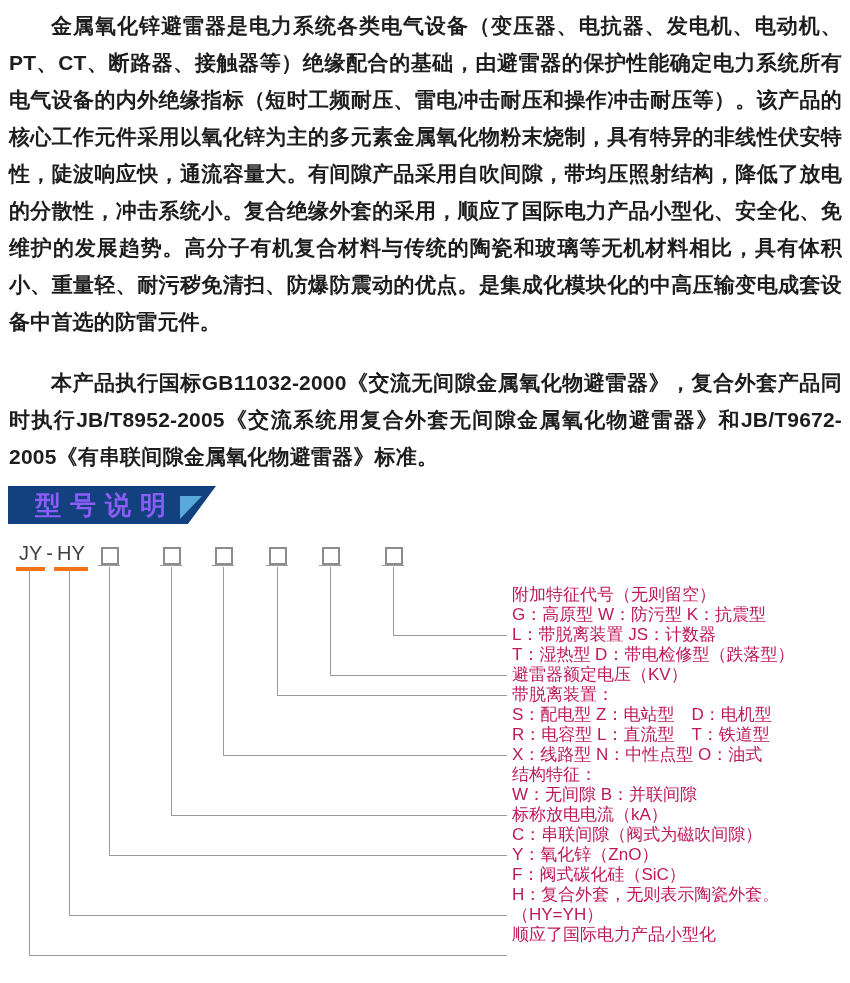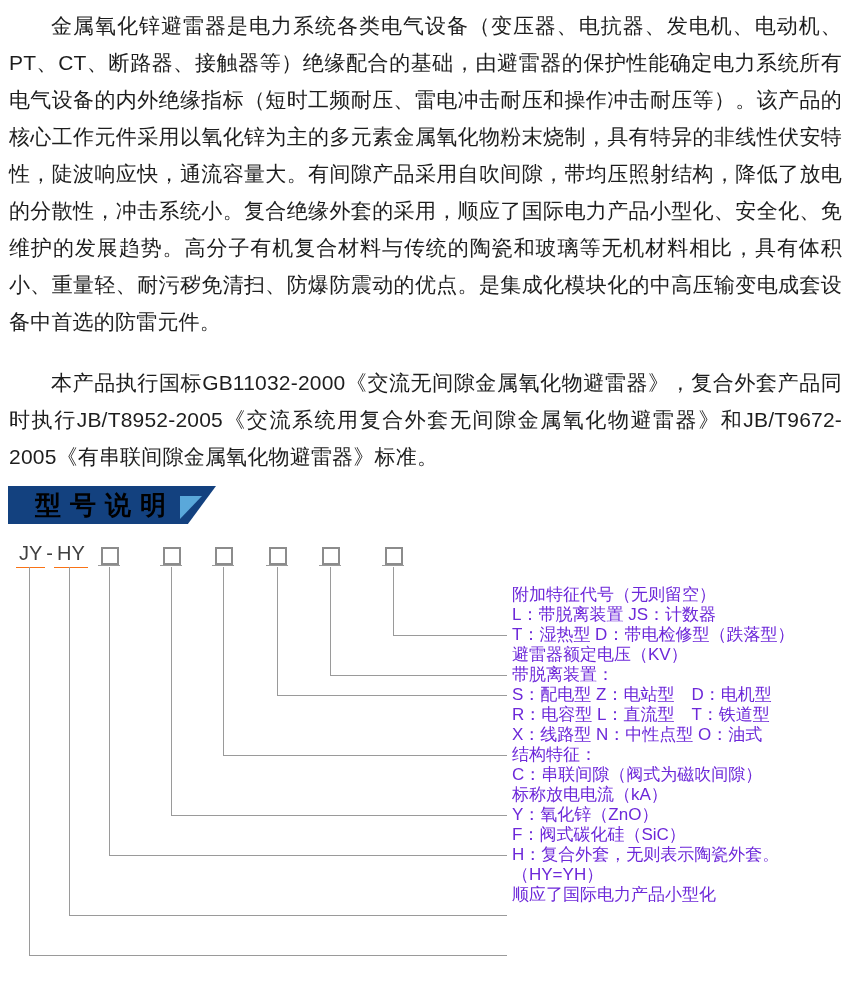--- a/index.html
+++ b/index.html
@@ -10,21 +10,21 @@
     background: #ffffff;
     font-family: "Liberation Sans", sans-serif;
     overflow: hidden;
   }
   
   .intro { position: absolute; top: 7px; left: 9px; width: 833px; }
   .para {
     margin: 0;
     font-size: 21px;
     line-height: 37px;
-    font-weight: 400;
+    font-weight: 700;
     color: #1d1d1d;
     text-align: justify;
     text-indent: 2em;
     letter-spacing: 0.2px;
   }
   .para + .para { margin-top: 24px; }
 
   
   .banner { position: absolute; left: 8px; top: 486px; width: 208px; height: 38px; }
   .banner-bg {
@@ -32,50 +32,50 @@
     clip-path: polygon(0 0, 100% 0, 86.5% 100%, 0 100%);
     background: #13417f;
   }
   .banner-fold {
     position: absolute; left: 172px; top: 10px; width: 22px; height: 23px;
     clip-path: polygon(0 0, 100% 0, 0 100%);
     background: #5aa8da;
   }
   .banner-title {
     position: absolute; left: 27px; top: 0; height: 38px; line-height: 38px;
-    font-size: 26px; font-weight: bold; letter-spacing: 9px; color: #000000;
+    font-size: 26px; font-weight: bold; letter-spacing: 9px; color: #8b5cf6;
     white-space: nowrap;
   }
 
   
   .model-code {
     position: absolute; left: 16px; top: 542px;
     font-size: 20px; line-height: 22px; color: #3f3f3f;
     display: flex; align-items: flex-start; white-space: nowrap;
   }
-  .code-seg { border-bottom: 1px solid #f97316; padding: 0 3px 3px; }
+  .code-seg { border-bottom: 4px solid #f97316; padding: 0 3px 3px; }
   .code-dash { margin: 0 1px; }
 
   .code-box {
     position: absolute; top: 547px; width: 14px; height: 14px;
     border: 2px solid #8c8c8c; background: #ffffff; box-sizing: content-box;
   }
   .box-underline {
     position: absolute; top: 565px; width: 22px; height: 0;
     border-top: 1px solid #9a9a9a;
   }
 
   
   .conn-v { position: absolute; width: 0; border-left: 1px solid #9a9a9a; }
   .conn-h { position: absolute; height: 0; border-top: 1px solid #9a9a9a; }
 
   
   .legend {
     position: absolute; left: 512px; top: 585px;
-    font-size: 17px; line-height: 20px; color: #6d28d9;
+    font-size: 17px; line-height: 20px; color: #be185d;
     white-space: nowrap;
   }
   .legend-row { height: 20px; }
 </style>
 </head>
 <body>
 
 <div class="page">
 
   <section class="intro">
@@ -124,30 +124,32 @@
     <div class="conn-h" style="left:330px; top:675px; width:177px"></div>
     <div class="conn-h" style="left:277px; top:695px; width:230px"></div>
     <div class="conn-h" style="left:223px; top:755px; width:284px"></div>
     <div class="conn-h" style="left:171px; top:815px; width:336px"></div>
     <div class="conn-h" style="left:109px; top:855px; width:398px"></div>
     <div class="conn-h" style="left:69px;  top:915px; width:438px"></div>
     <div class="conn-h" style="left:29px;  top:955px; width:478px"></div>
 
     <div class="legend">
       <div class="legend-row">附加特征代号（无则留空）</div>
+      <div class="legend-row">G：高原型 W：防污型  K：抗震型</div>
       <div class="legend-row">L：带脱离装置 JS：计数器</div>
       <div class="legend-row">T：湿热型  D：带电检修型（跌落型）</div>
       <div class="legend-row">避雷器额定电压（KV）</div>
       <div class="legend-row">带脱离装置：</div>
       <div class="legend-row">S：配电型 Z：电站型　D：电机型</div>
       <div class="legend-row">R：电容型 L：直流型　T：铁道型</div>
       <div class="legend-row">X：线路型 N：中性点型 O：油式</div>
       <div class="legend-row">结构特征：</div>
+      <div class="legend-row">W：无间隙  B：并联间隙</div>
+      <div class="legend-row">标称放电电流（kA）</div>
       <div class="legend-row">C：串联间隙（阀式为磁吹间隙）</div>
-      <div class="legend-row">标称放电电流（kA）</div>
       <div class="legend-row">Y：氧化锌（ZnO）</div>
       <div class="legend-row">F：阀式碳化硅（SiC）</div>
       <div class="legend-row">H：复合外套，无则表示陶瓷外套。</div>
       <div class="legend-row">（HY=YH）</div>
       <div class="legend-row">顺应了国际电力产品小型化</div>
     </div>
 
   </div>
 </div>
 

